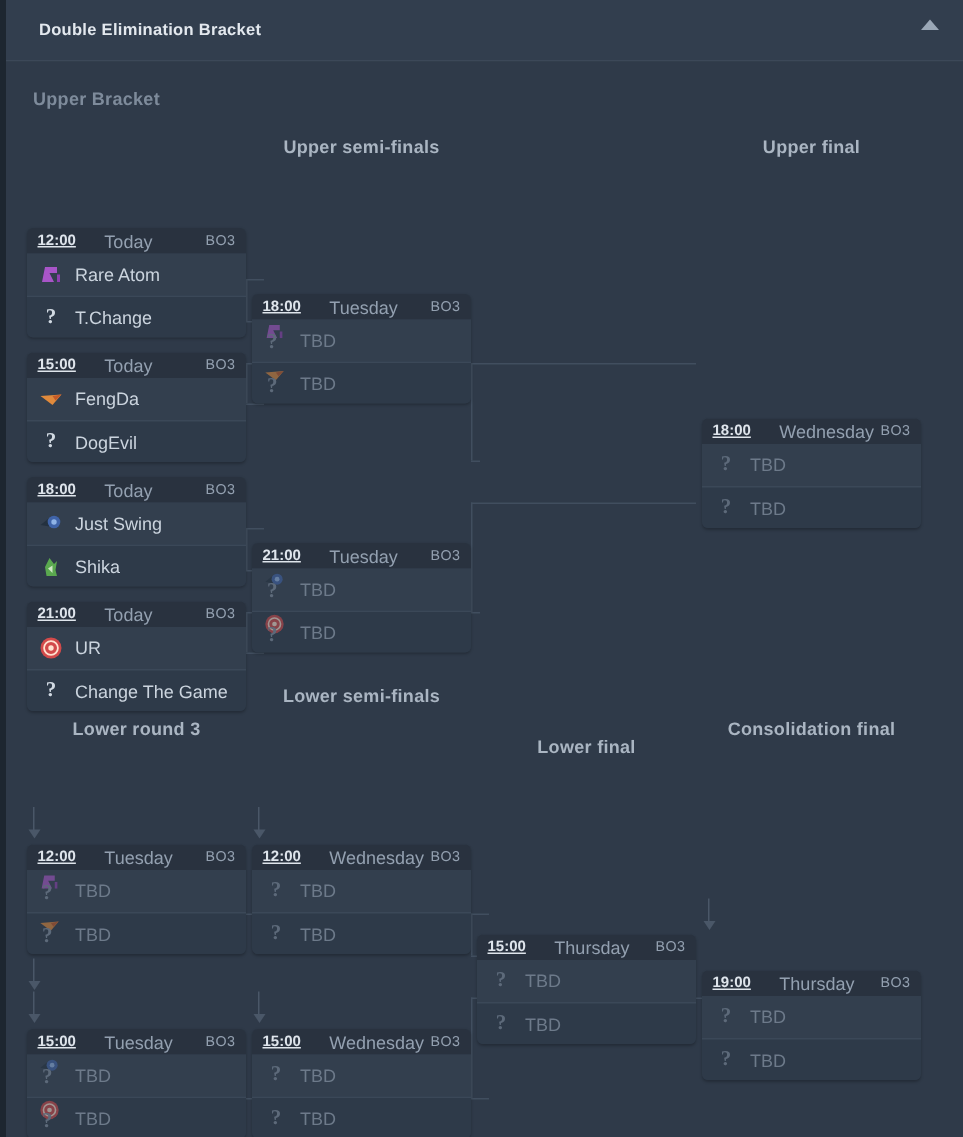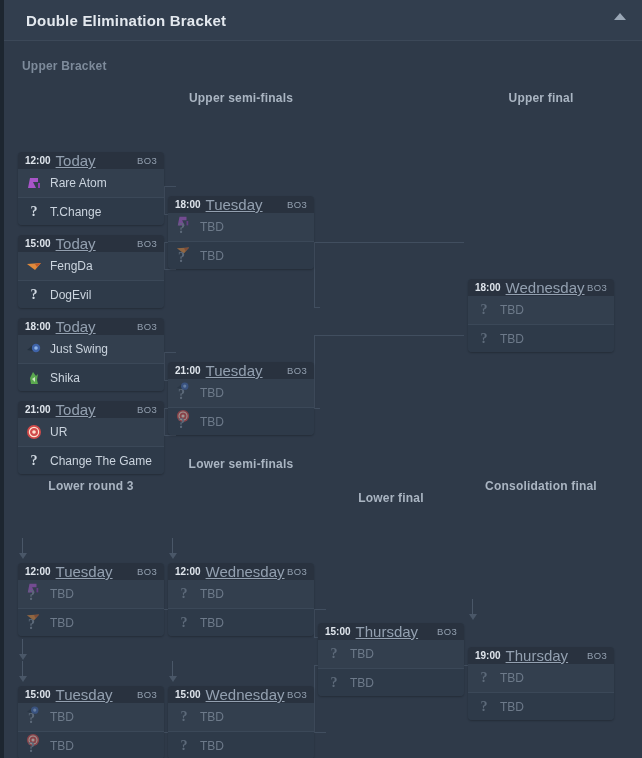--- a/index.html
+++ b/index.html
@@ -16,21 +16,21 @@
     box-sizing:border-box;
   }
   
   .header{
     position:relative;height:40px;
     background:#323e4e;
     border-bottom:1px solid #3c4858;
     display:flex;align-items:center;
   }
   .header-title{
-    color:#e3e8ee;font-size:15px;font-weight:bold;
+    color:#e3e8ee;font-size:11px;font-weight:bold;
     margin-left:22px;letter-spacing:.2px;
   }
   .collapse-icon{
     position:absolute;right:16px;top:13px;
     width:0;height:0;
     border-left:6px solid transparent;
     border-right:6px solid transparent;
     border-bottom:7px solid #9aa7b6;
     cursor:pointer;
   }
@@ -50,22 +50,22 @@
     background:#303c4b;
     border-radius:4px;
     box-shadow:0 1px 2px rgba(0,0,0,.25);
     overflow:hidden;
   }
   .match-head{
     height:17px;background:#29323f;
     display:flex;align-items:center;
     padding:0 7px;box-sizing:border-box;
   }
-  .m-time{color:#dfe5ec;font-size:10px;font-weight:bold;}
-  .m-day{color:#93a0b0;font-size:15px;margin-left:5px;text-decoration:underline;}
+  .m-time{color:#dfe5ec;font-size:10px;font-weight:bold;text-decoration:underline;}
+  .m-day{color:#93a0b0;font-size:12px;margin-left:19px;}
   .m-bo{color:#93a0b0;font-size:9.5px;margin-left:auto;letter-spacing:.3px;}
   .team{
     height:28px;display:flex;align-items:center;
     padding:0 8px;box-sizing:border-box;
     background:#333f4e;
   }
   .team.alt{background:#2e3a49;}
   .team + .team{border-top:1px solid #3b4858;}
   .team-name{
     color:#cbd4de;font-size:12px;margin-left:8px;

